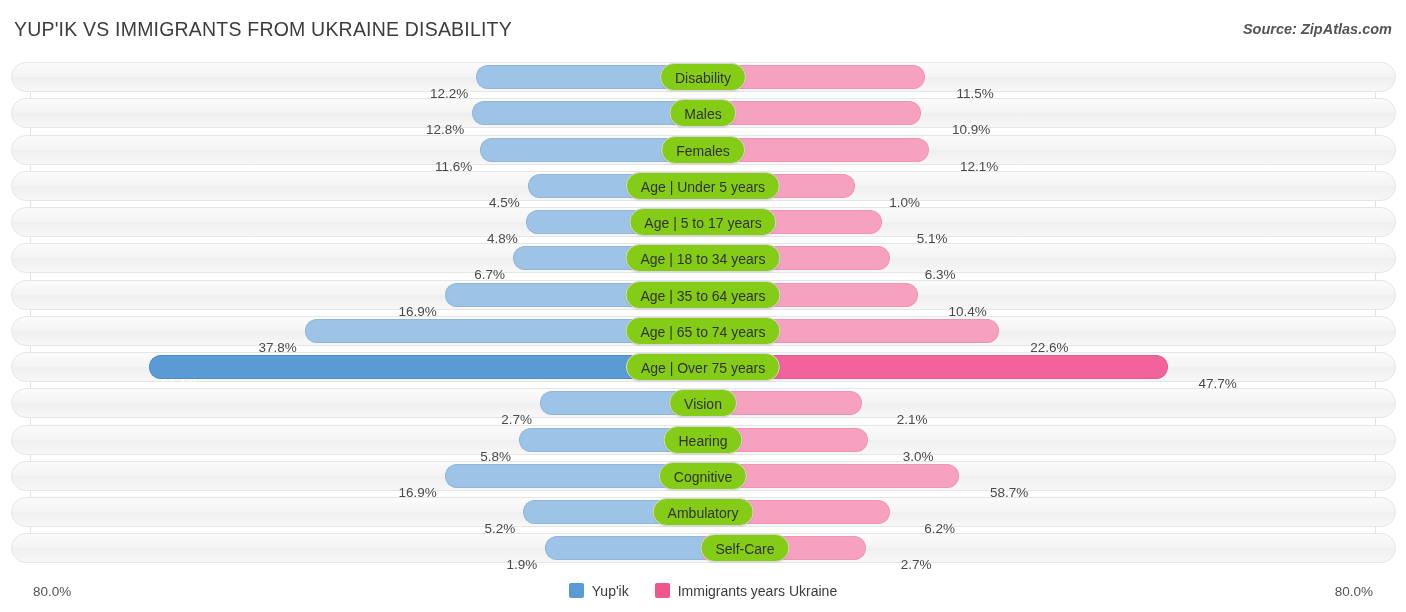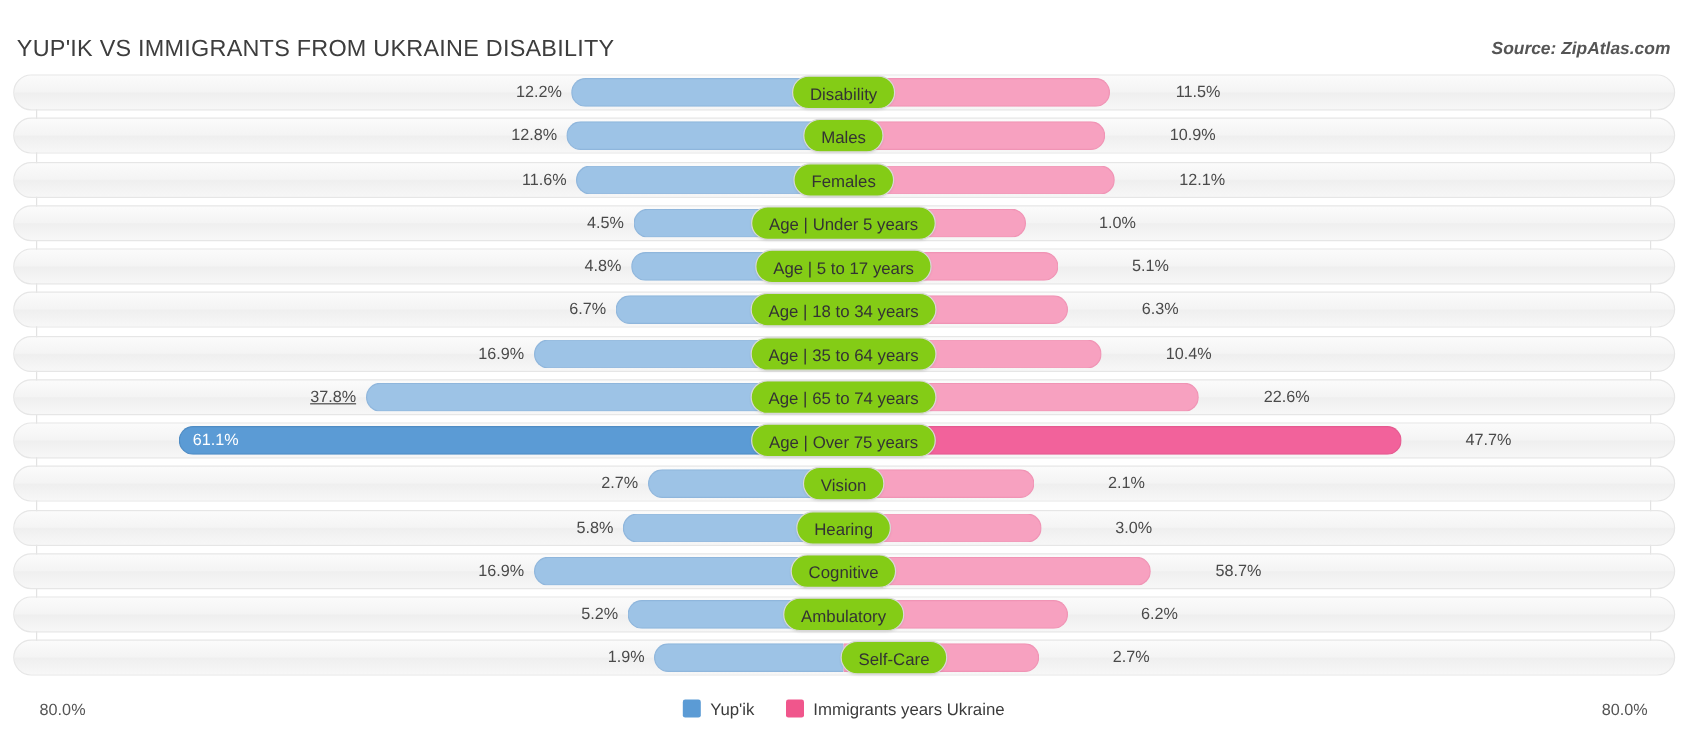--- a/index.html
+++ b/index.html
@@ -12,21 +12,21 @@
     height: 612px;
     font-family: "Liberation Sans", sans-serif;
     color: #3b3b3b;
     overflow: hidden;
     position: relative;
   }
 
   
   .header {
     position: absolute;
-    top: 12px; left: 0; right: 0;
+    top: 0; left: 0; right: 0;
     height: 56px;
     text-decoration: underline;
   }
   .chart-title {
     position: absolute;
     left: 14px;
     top: 18px;
     font-size: 19.5px;
     letter-spacing: .2px;
     color: #3d3d3d;
@@ -107,29 +107,29 @@
     border-color: #4f8cc4;
   }
   .row.highlight .bar.right {
     background: #f2629b;
     border-color: #e55a90;
   }
 
   
   .val {
     position: absolute;
-    top: 0;
+    top: 17px;
     height: 30px;
     line-height: 30px;
     font-size: 13.5px;
     color: #4a4a4a;
     white-space: nowrap;
   }
   .val.left  { text-align: right; }
-  .val.right { text-align: right; }
+  .val.right { text-align: center; }
   .val.inside {
     color: #ffffff;
   }
 
   
   .pill {
     position: absolute;
     top: 1px;
     height: 28px;
     line-height: 28px;

